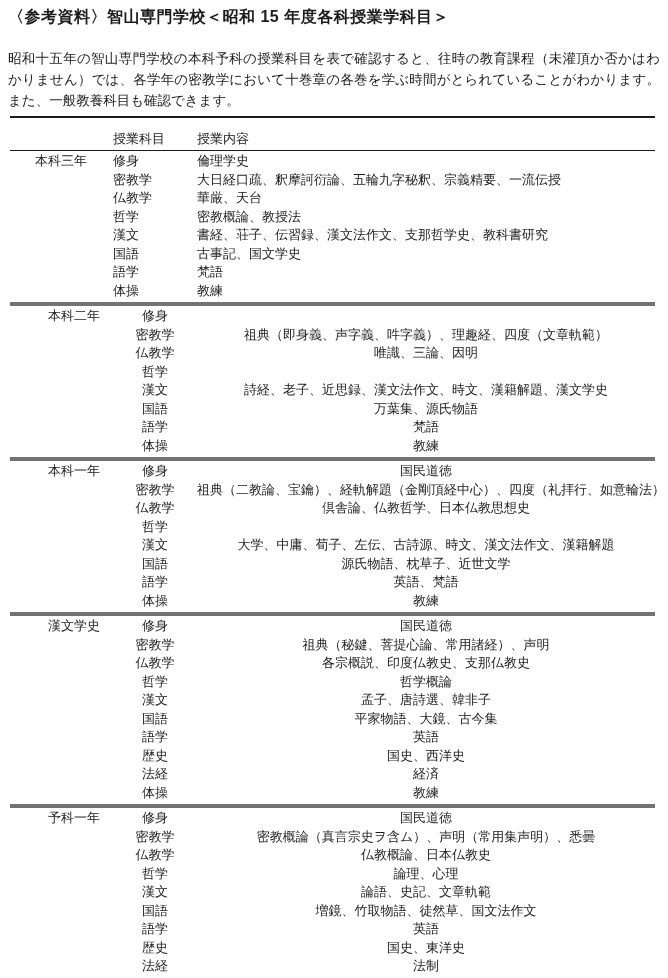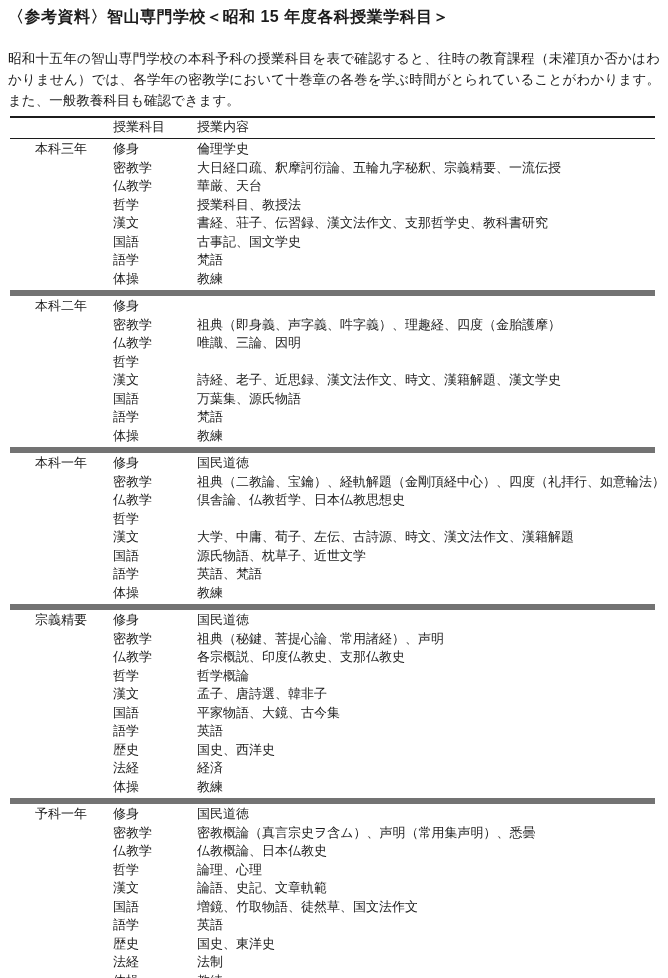--- a/index.html
+++ b/index.html
@@ -34,25 +34,25 @@
   .table {
     margin-left: 2px;
     width: 645px;
     border-top: 2px solid #1c1c1c;
     border-bottom: 2px solid #1c1c1c;
     font-size: 13px;
   }
   .t-header {
     display: flex;
     border-bottom: 1.5px solid #1c1c1c;
-    padding: 0 0 3px 0;
+    padding: 12px 0 3px 0;
     line-height: 17px;
   }
   .section { padding: 1px 0 2px 0; }
-  .section + .section { border-top: 6px solid #737373; }
+  .section + .section { border-top: 4px solid #737373; text-align: center; }
   .t-row {
     display: flex;
     line-height: 18.5px;
     white-space: nowrap;
   }
   .cell.year {
     width: 103px;
     padding-left: 25px;
     flex: 0 0 103px;
   }
@@ -96,21 +96,21 @@
 
   <div class="t-row">
     <div class="cell year"></div>
     <div class="cell subject">仏教学</div>
     <div class="cell content">華厳、天台</div>
   </div>
 
   <div class="t-row">
     <div class="cell year"></div>
     <div class="cell subject">哲学</div>
-    <div class="cell content">授業科目、教授法</div>
+    <div class="cell content">密教概論、教授法</div>
   </div>
 
   <div class="t-row">
     <div class="cell year"></div>
     <div class="cell subject">漢文</div>
     <div class="cell content">書経、荘子、伝習録、漢文法作文、支那哲学史、教科書研究</div>
   </div>
 
   <div class="t-row">
     <div class="cell year"></div>
@@ -132,21 +132,21 @@
 </div>
         <div class="section">
   <div class="t-row">
     <div class="cell year">本科二年</div>
     <div class="cell subject">修身</div>
   </div>
 
   <div class="t-row">
     <div class="cell year"></div>
     <div class="cell subject">密教学</div>
-    <div class="cell content">祖典（即身義、声字義、吽字義）、理趣経、四度（金胎護摩）</div>
+    <div class="cell content">祖典（即身義、声字義、吽字義）、理趣経、四度（文章軌範）</div>
   </div>
 
   <div class="t-row">
     <div class="cell year"></div>
     <div class="cell subject">仏教学</div>
     <div class="cell content">唯識、三論、因明</div>
   </div>
 
   <div class="t-row">
     <div class="cell year"></div>
@@ -220,21 +220,21 @@
   </div>
 
   <div class="t-row">
     <div class="cell year"></div>
     <div class="cell subject">体操</div>
     <div class="cell content">教練</div>
   </div>
 </div>
         <div class="section">
   <div class="t-row">
-    <div class="cell year">宗義精要</div>
+    <div class="cell year">漢文学史</div>
     <div class="cell subject">修身</div>
     <div class="cell content">国民道徳</div>
   </div>
 
   <div class="t-row">
     <div class="cell year"></div>
     <div class="cell subject">密教学</div>
     <div class="cell content">祖典（秘鍵、菩提心論、常用諸経）、声明</div>
   </div>
 

